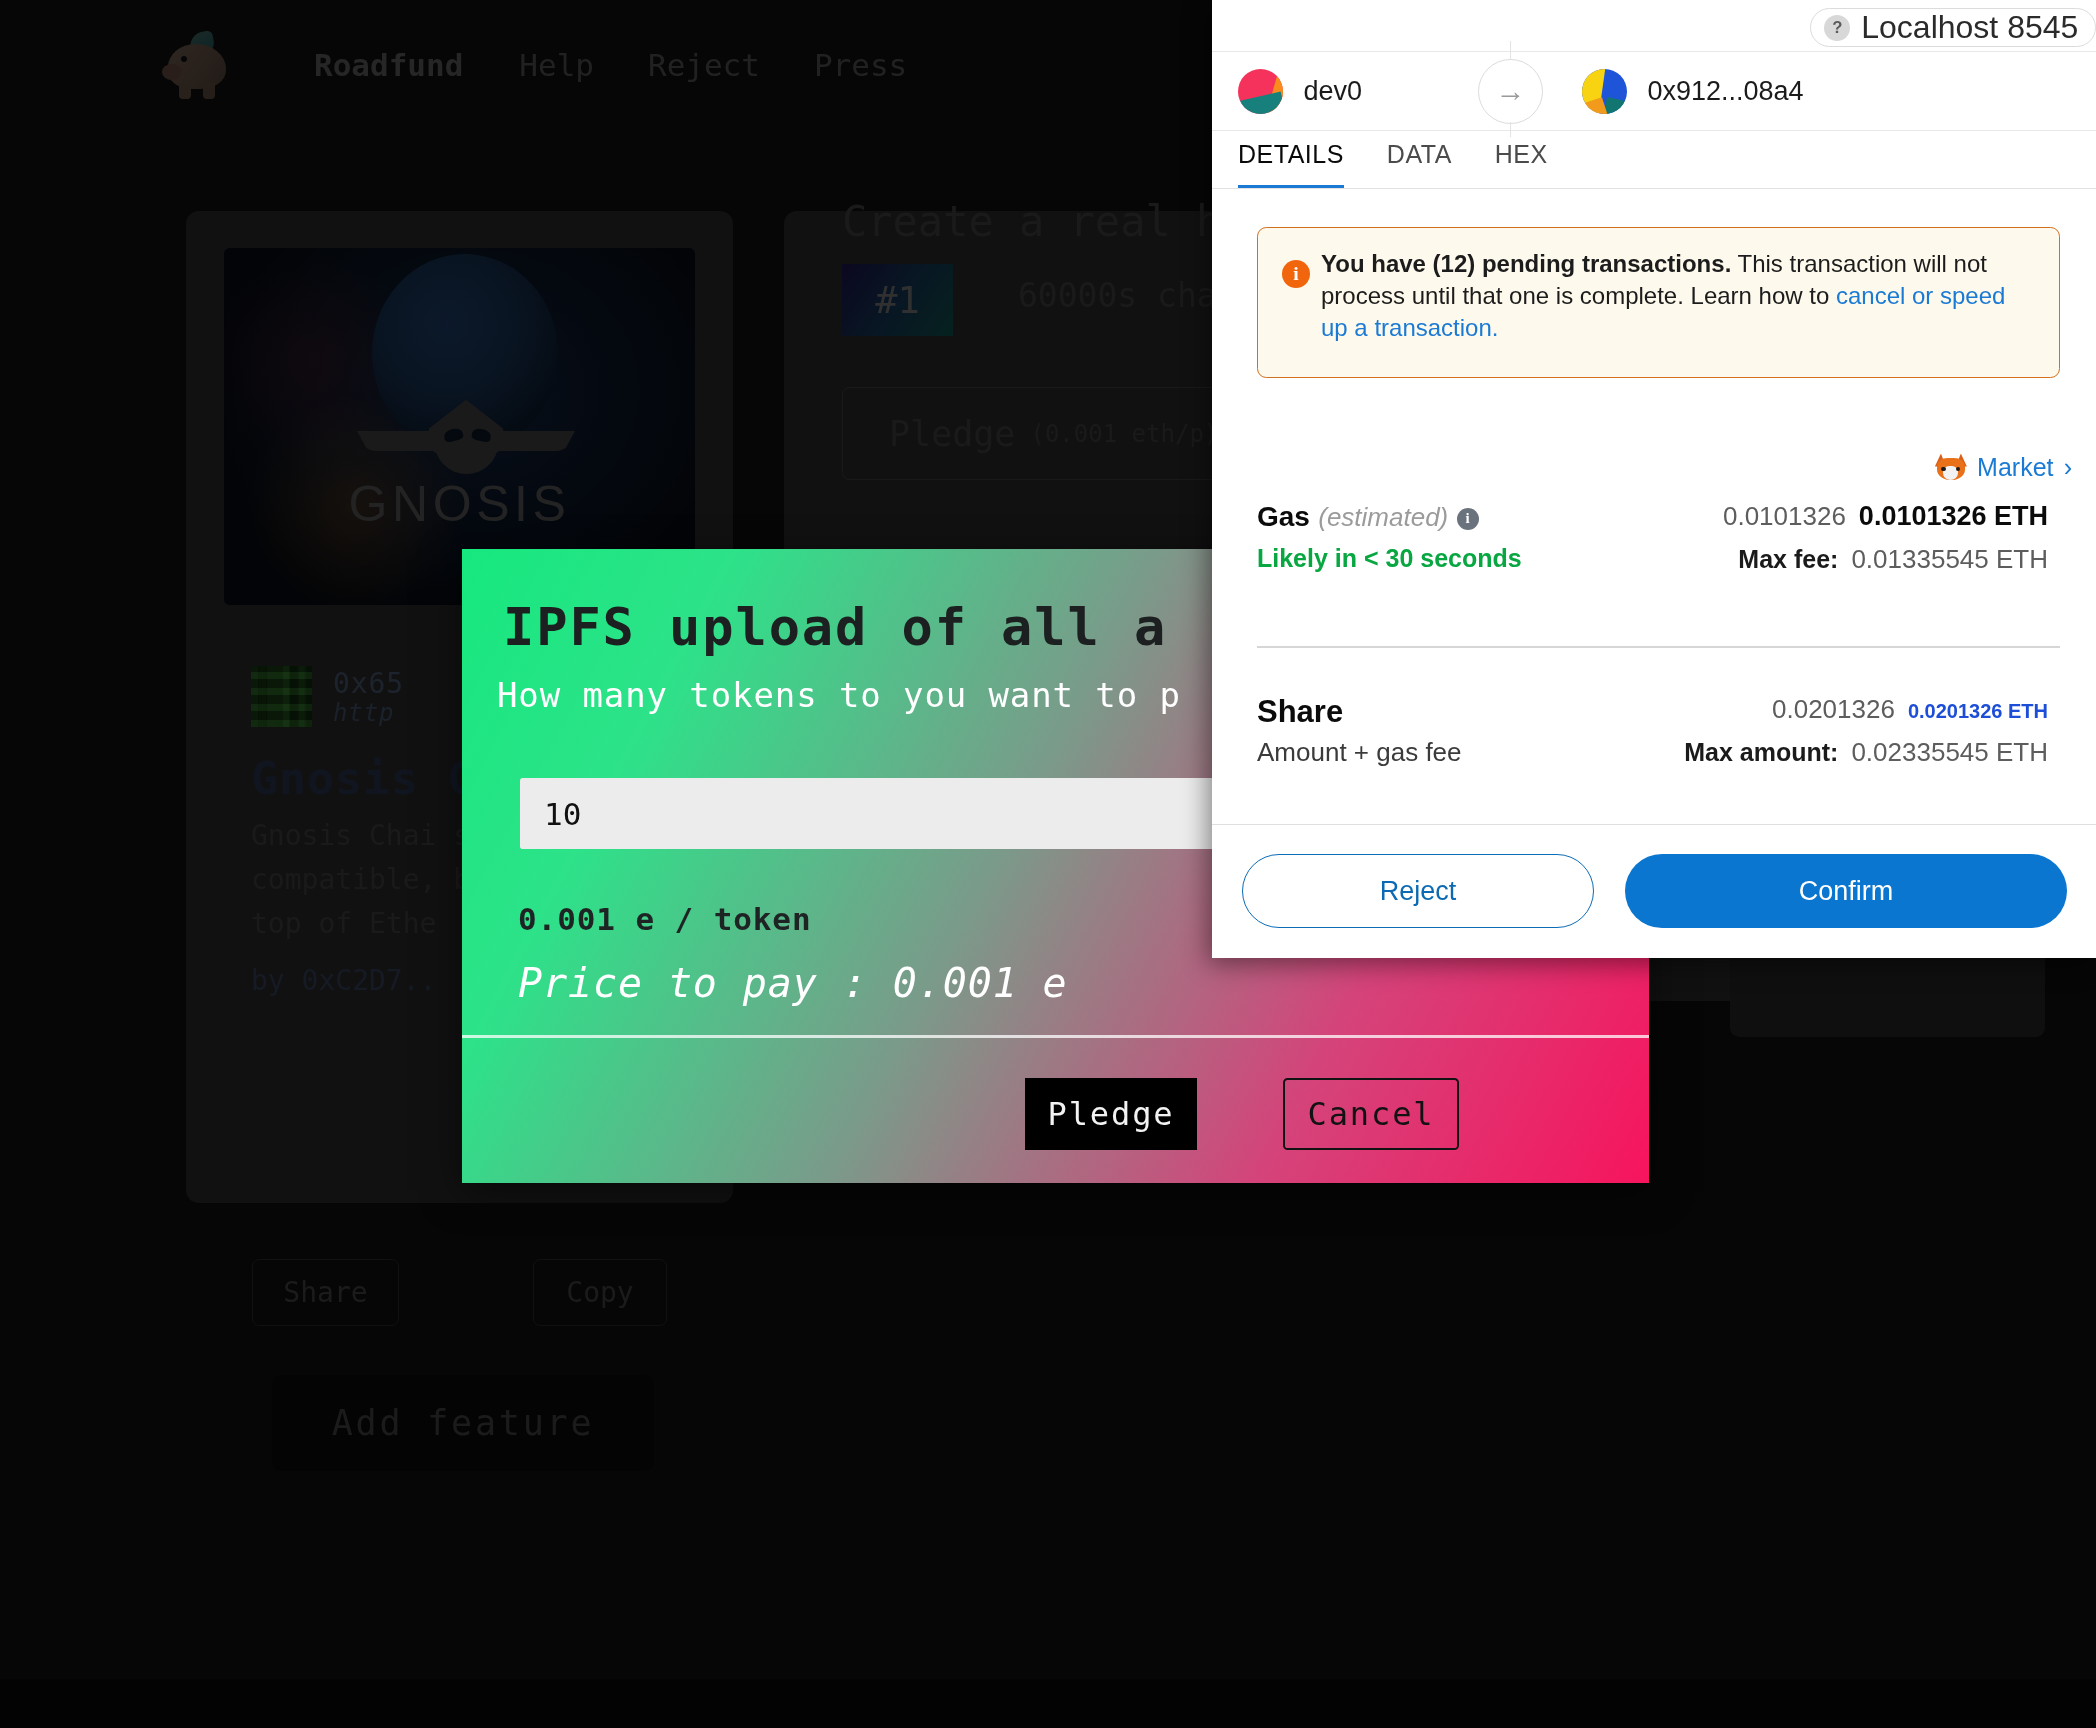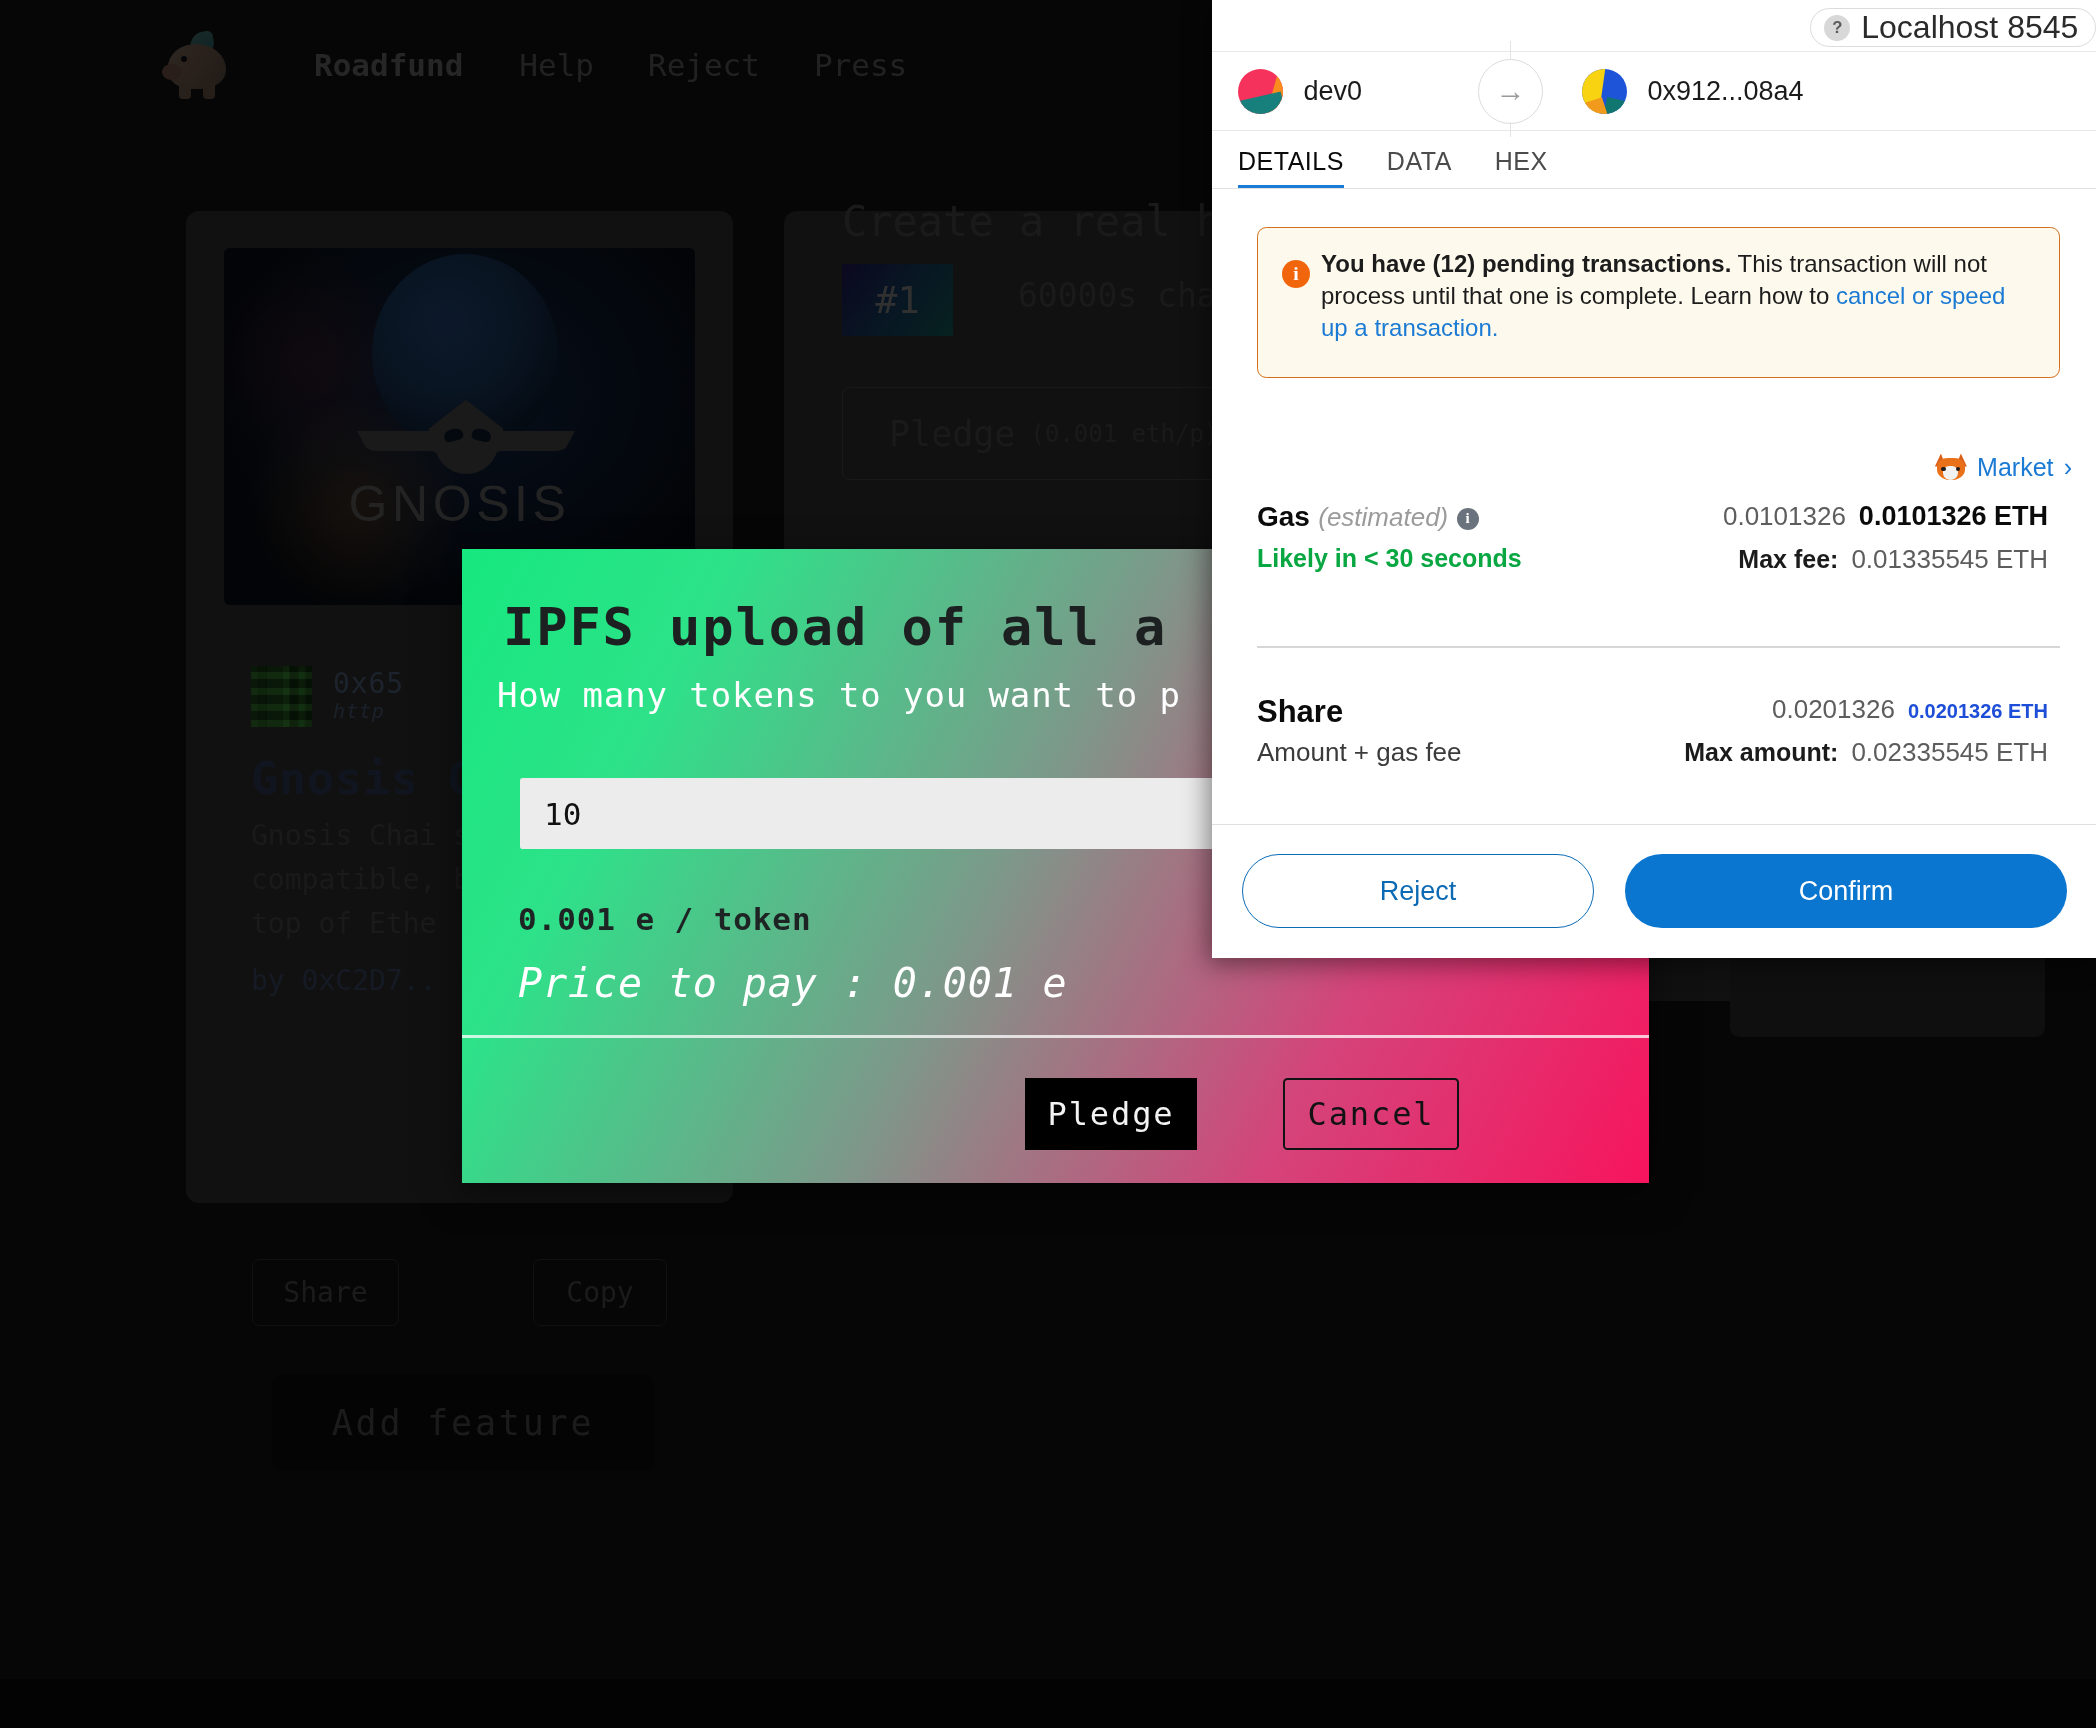--- a/index.html
+++ b/index.html
@@ -115,21 +115,21 @@
   .idblock2 {
     position:absolute; inset:0;
     background-image:
       repeating-linear-gradient(0deg, rgba(45,110,40,0.55) 0 7.4px, rgba(14,40,12,0.6) 7.4px 16px),
       repeating-linear-gradient(90deg, rgba(60,140,52,0.35) 0 7.4px, rgba(10,32,9,0.45) 7.4px 16px);
   }
   .addr-line1 {
     position:absolute; left:147px; top:456px; font-size:28px; color:#3f4f63; letter-spacing:0.9px;
   }
   .addr-line2 {
-    position:absolute; left:147px; top:488px; font-size:20px; color:#3b4a5e; font-style:italic; letter-spacing:0.9px;
+    position:absolute; left:147px; top:488px; font-size:24px; color:#3b4a5e; font-style:italic; letter-spacing:0.9px;
   }
   .proj-title {
     position:absolute; left:65px; top:541px; font-size:45px; font-weight:bold;
     color:#242f47; letter-spacing:0.9px;
   }
   .proj-desc {
     position:absolute; left:65px; top:603px; width:436px;
     font-size:28px; line-height:44px; color:#3a3a3a; letter-spacing:0px;
   }
   .proj-by {
@@ -278,21 +278,21 @@
   }
   #mm-arrow-line-top { position:absolute; left:298px; top:-11px; width:0.9px; height:18.6px; background:#e3e3e3; }
   #mm-arrow-line-bot { position:absolute; left:298px; top:70px; width:0.9px; height:15px; background:#e3e3e3; }
   #mm-arrow { font-size:30px; color:#9a9a9a; line-height:1; }
 
   #mm-tabs {
     position:relative; height:58px; border-bottom:0.9px solid #e2e2e2;
     display:flex; align-items:flex-end; padding-left:26px; gap:43px;
   }
   .mm-tab {
-    font-size:25px; color:#4b4b4b; padding-bottom:9px; letter-spacing:0.5px;
+    font-size:25px; color:#4b4b4b; padding-bottom:16px; letter-spacing:0.5px;
     border-bottom:3.7px solid transparent; cursor:pointer;
   }
   .mm-tab.active { color:#0a0a0a; border-bottom-color:#1b7ad4; }
 
   #mm-alert {
     position:absolute; left:45px; top:227px; width:803px; height:151px;
     background:#fdf9ec; border:1.9px solid #d3701d; border-radius:9.3px;
     padding: 20.4px 22px 0 24px;
   }
   #mm-alert-icon {

